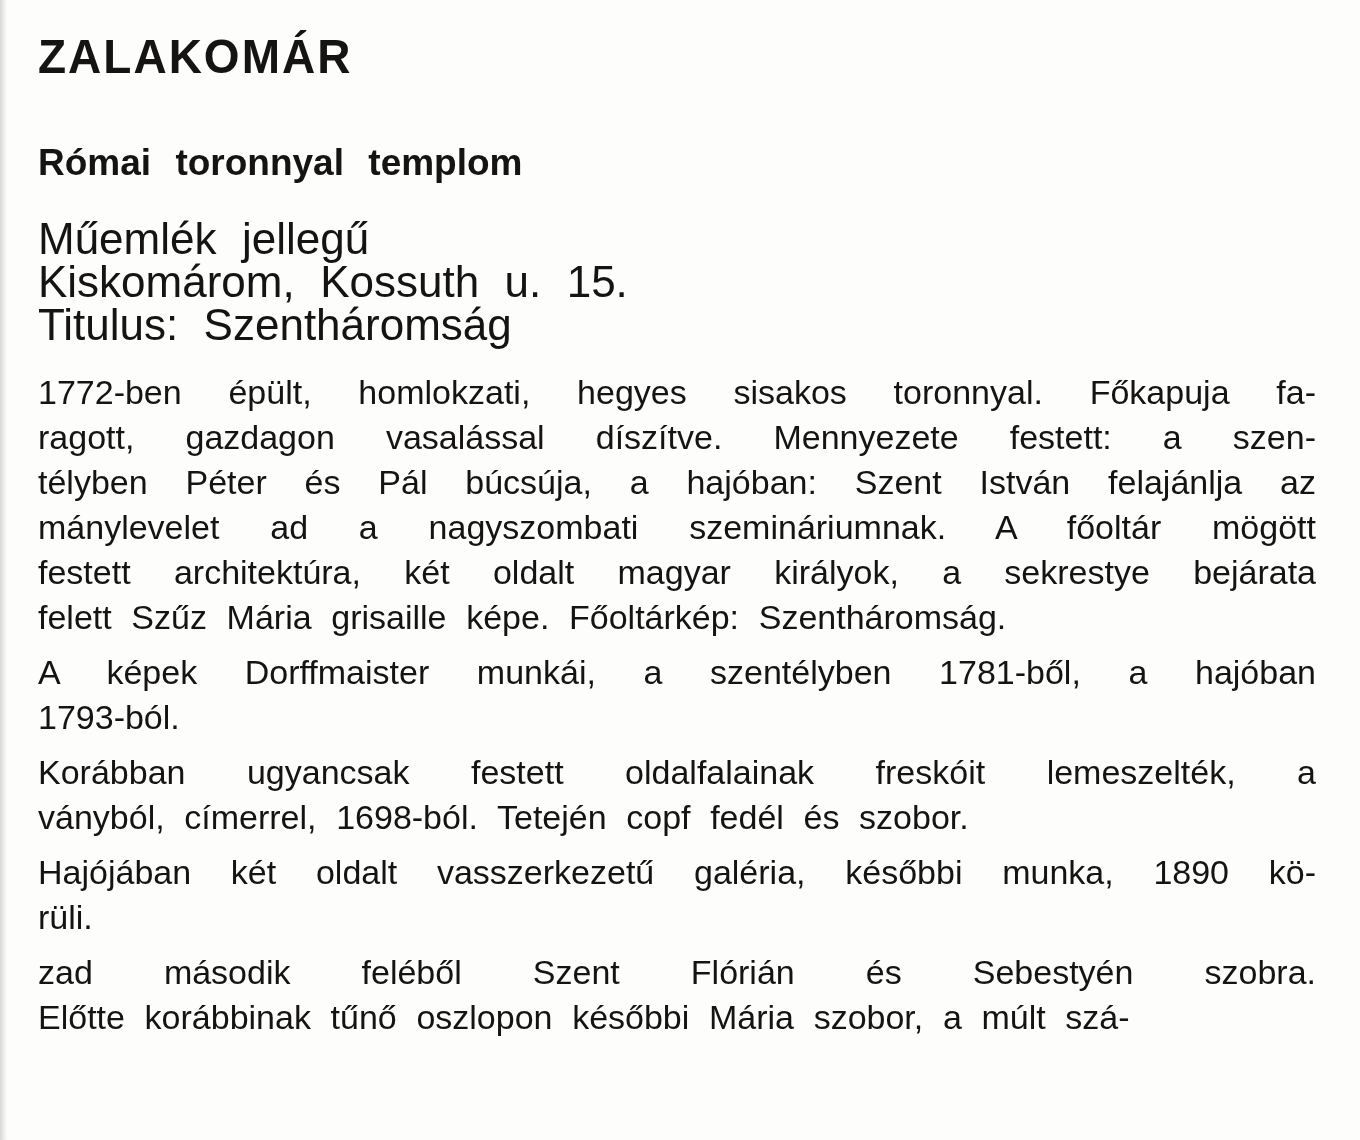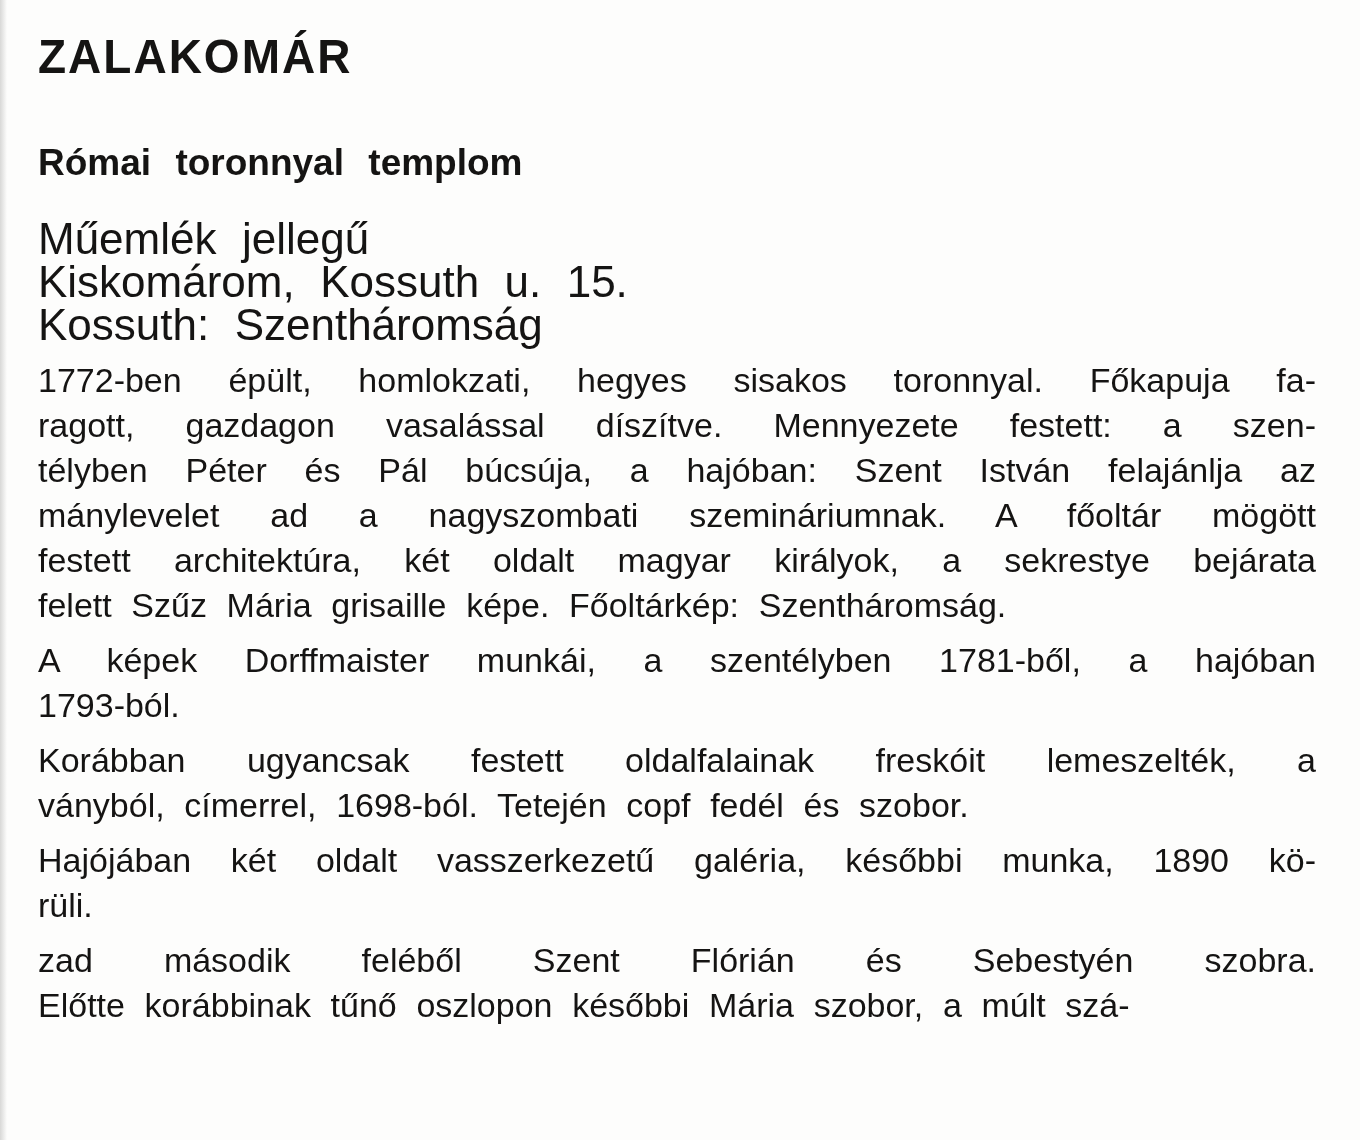--- a/index.html
+++ b/index.html
@@ -48,21 +48,21 @@
     word-spacing: 0.38em;
     line-height: 1;
   }
   .details {
     margin-top: 36px;
     font-size: 44px;
     line-height: 43px;
     word-spacing: 0.3em;
   }
   .body {
-    margin-top: 12px;
+    margin-top: 24px;
     font-size: 34px;
     line-height: 45px;
     width: 1278px;
   }
   .para {
     margin-top: 10px;
   }
   .para:first-child {
     margin-top: 0;
   }
@@ -84,21 +84,21 @@
 
   <div class="doc">
 
     <h1 class="title">ZALAKOMÁR</h1>
 
     <h2 class="heading">Római toronnyal templom</h2>
 
     <div class="details">
         <div class="detail-line">Műemlék jellegű</div>
         <div class="detail-line">Kiskomárom, Kossuth u. 15.</div>
-        <div class="detail-line">Kossuth: Szentháromság</div>
+        <div class="detail-line">Titulus: Szentháromság</div>
       </div>
 
     <div class="body">
         <div class="para">
           <div class="line">1772-ben épült, homlokzati, hegyes sisakos toronnyal. Főkapuja fa-</div>
           <div class="line">ragott, gazdagon vasalással díszítve. Mennyezete festett: a szen-</div>
           <div class="line">télyben Péter és Pál búcsúja, a hajóban: Szent István felajánlja az</div>
           <div class="line">mánylevelet ad a nagyszombati szemináriumnak. A főoltár mögött</div>
           <div class="line">festett architektúra, két oldalt magyar királyok, a sekrestye bejárata</div>
           <div class="line">felett Szűz Mária grisaille képe. Főoltárkép: Szentháromság.</div>

